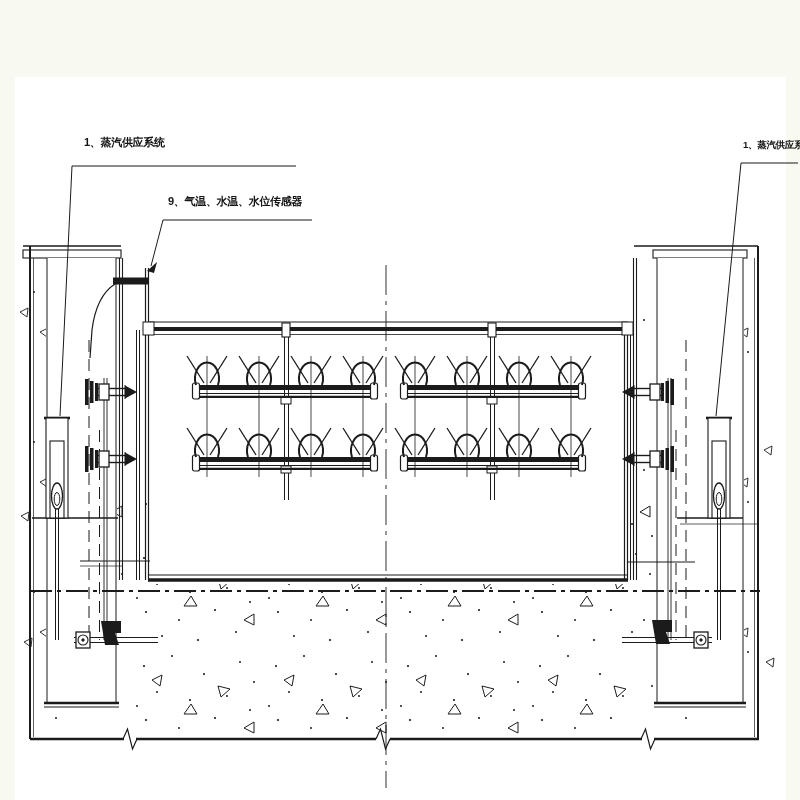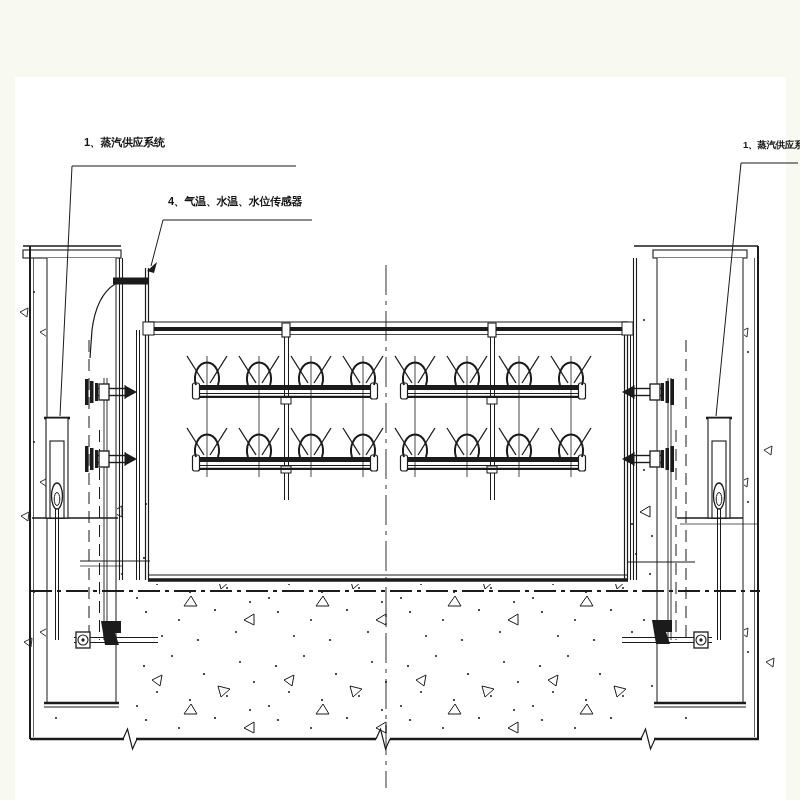--- a/index.html
+++ b/index.html
@@ -281,16 +281,16 @@
     <line x1="72" y1="166" x2="60" y2="416" stroke-width="1"></line>
     <line x1="163" y1="220" x2="312" y2="220" stroke-width="1.2"></line>
     <line x1="163" y1="220" x2="151" y2="266" stroke-width="1"></line>
     <polygon points="147,271 157,262 154,273" fill="#1b1b1b" stroke="none"></polygon>
     <line x1="741" y1="163" x2="798" y2="163" stroke-width="1.2"></line>
     <line x1="741" y1="163" x2="716" y2="416" stroke-width="1"></line>
   </g>
 </svg>
 
 <div class="lbl" id="lbl-steam-left">1、蒸汽供应系统</div>
-<div class="lbl" id="lbl-sensors">4、气温、水温、水位传感器</div>
+<div class="lbl" id="lbl-sensors">9、气温、水温、水位传感器</div>
 <div class="lbl" id="lbl-steam-right">1、蒸汽供应系统</div>
 
 </div>
 
 </body></html>

